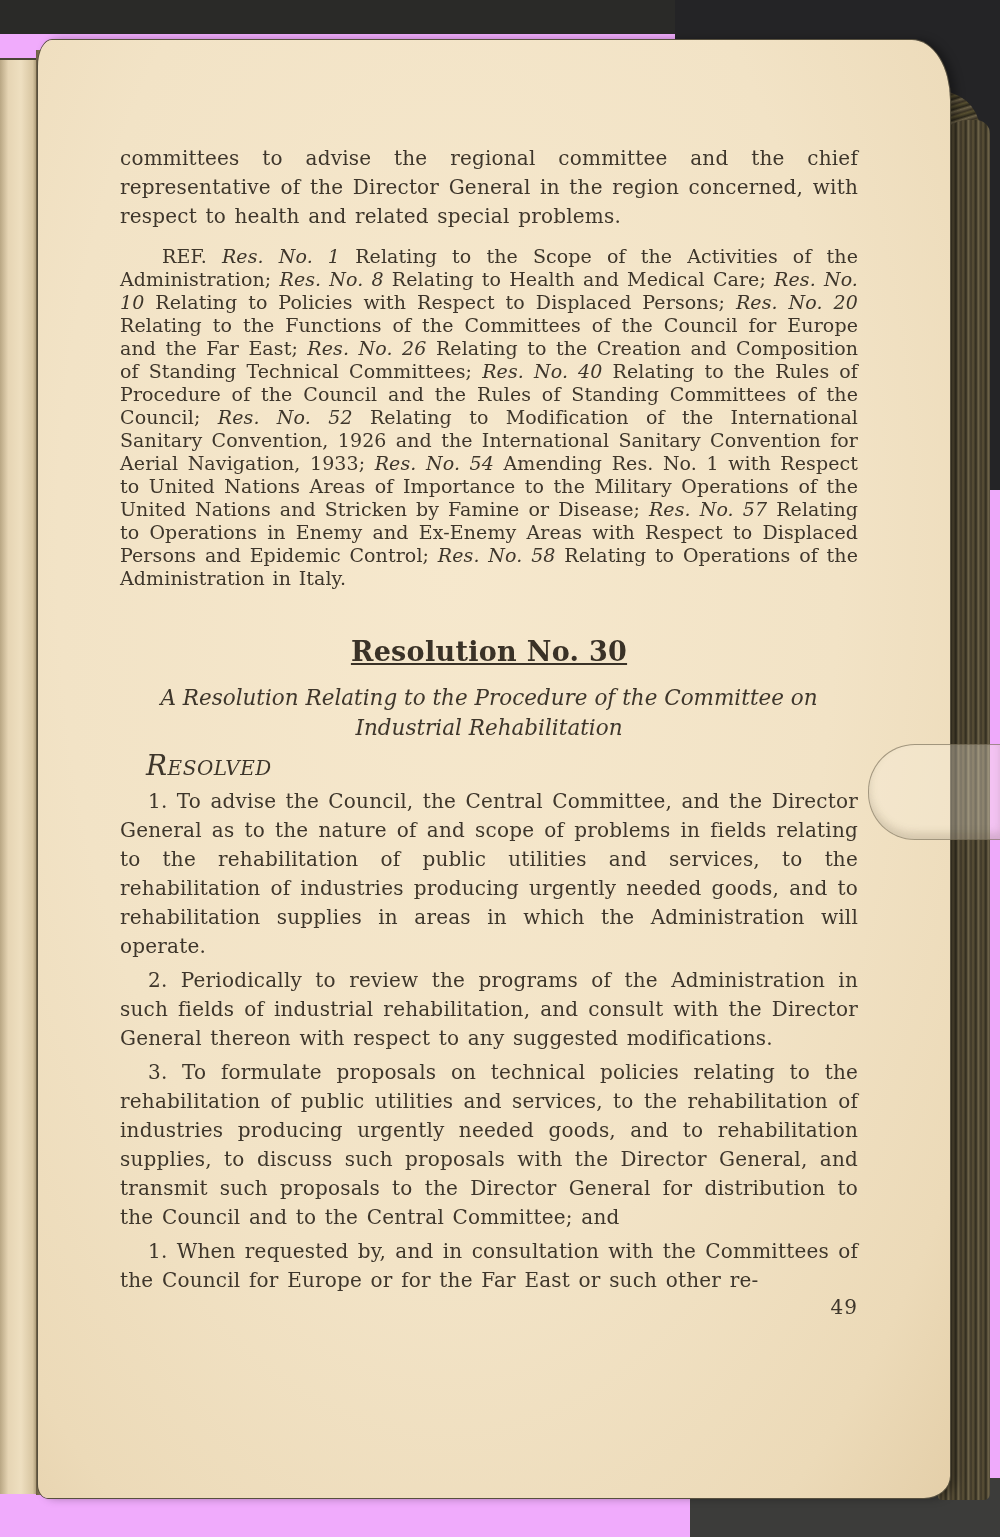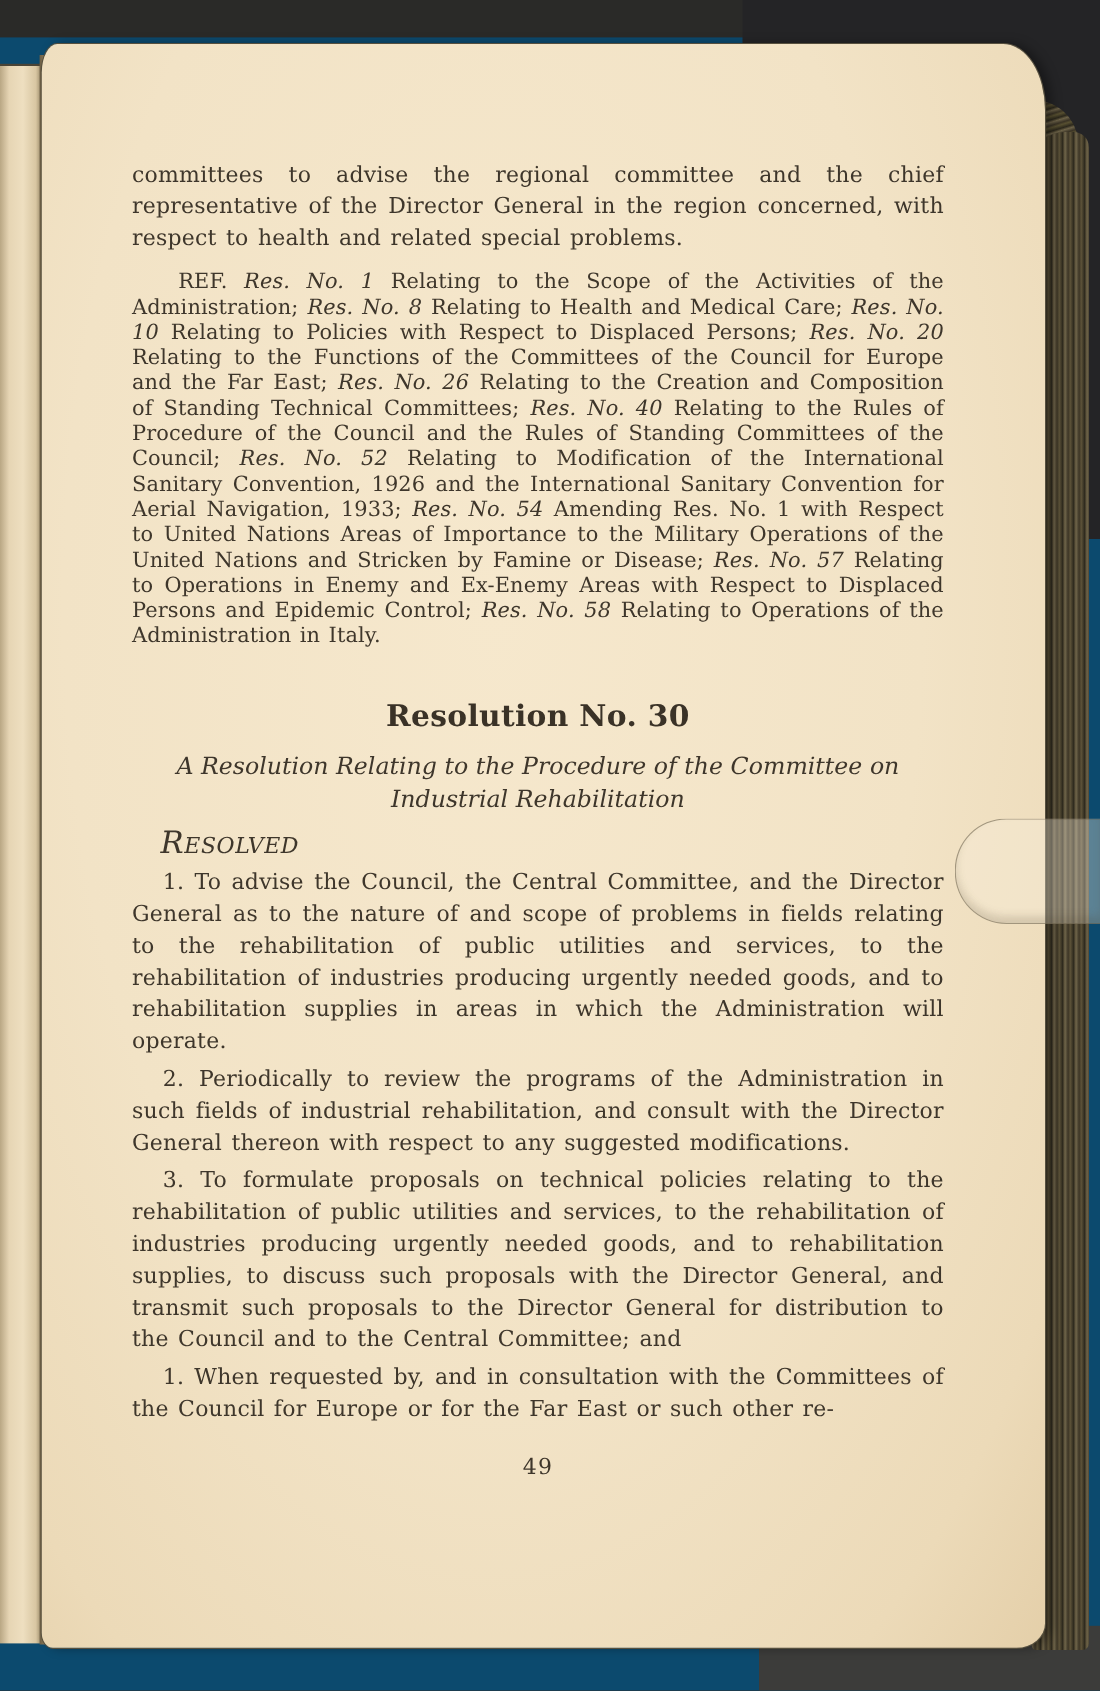--- a/index.html
+++ b/index.html
@@ -2,21 +2,21 @@
 <html><head>
 <meta charset="utf-8">
 <style>
   html, body {
     margin: 0; padding: 0;
     width: 1000px; height: 1537px;
     overflow: hidden;
     background: #2e2e2c;
     font-family: "DejaVu Serif", serif;
   }
-  .scene { position: relative; width: 1000px; height: 1537px; background: #0c4a6e; }
+  .scene { position: relative; width: 1000px; height: 1537px; background: #f0abfc; }
 
   
   .bg-top-right {
     position: absolute; left: 675px; top: 0; width: 325px; height: 490px;
     background: #242426;
   }
   .bg-bottom-right {
     position: absolute; left: 690px; top: 1478px; width: 310px; height: 59px;
     background: #3c3c3a;
   }
@@ -80,20 +80,21 @@
     word-spacing: 1.5px;
     letter-spacing: 0.1px;
   }
   .ref em { font-style: italic; }
   .res-heading {
     margin: 46px 0 0 0;
     font-size: 27px; font-weight: bold;
     text-align: center;
     letter-spacing: 0.3px;
     color: #3a3227;
+    text-decoration: underline;
   }
   .res-subtitle {
     margin: 16px auto 0 auto;
     max-width: 672px;
     font-size: 21.5px; font-weight: normal; font-style: italic;
     text-align: center;
     line-height: 30px;
     color: #3e362b;
   }
   .resolved {
@@ -101,22 +102,21 @@
     text-indent: 26px;
     font-variant: small-caps;
     font-size: 28px;
     letter-spacing: 0.5px;
     font-style: italic;
   }
   .indent { text-indent: 28px; }
   .item { margin-top: 5px; }
   .intro { margin-top: 8px; }
   .page-number {
-    margin-top: 26px;
-    text-align: center;
+    text-align: right;
     font-size: 20px;
     letter-spacing: 1px;
   }
 
   
   .tab {
     position: absolute; left: 868px; top: 744px; width: 132px; height: 94px;
     background: rgba(248, 240, 224, 0.34);
     border: 1px solid rgba(95, 84, 62, 0.55);
     border-right: none;

